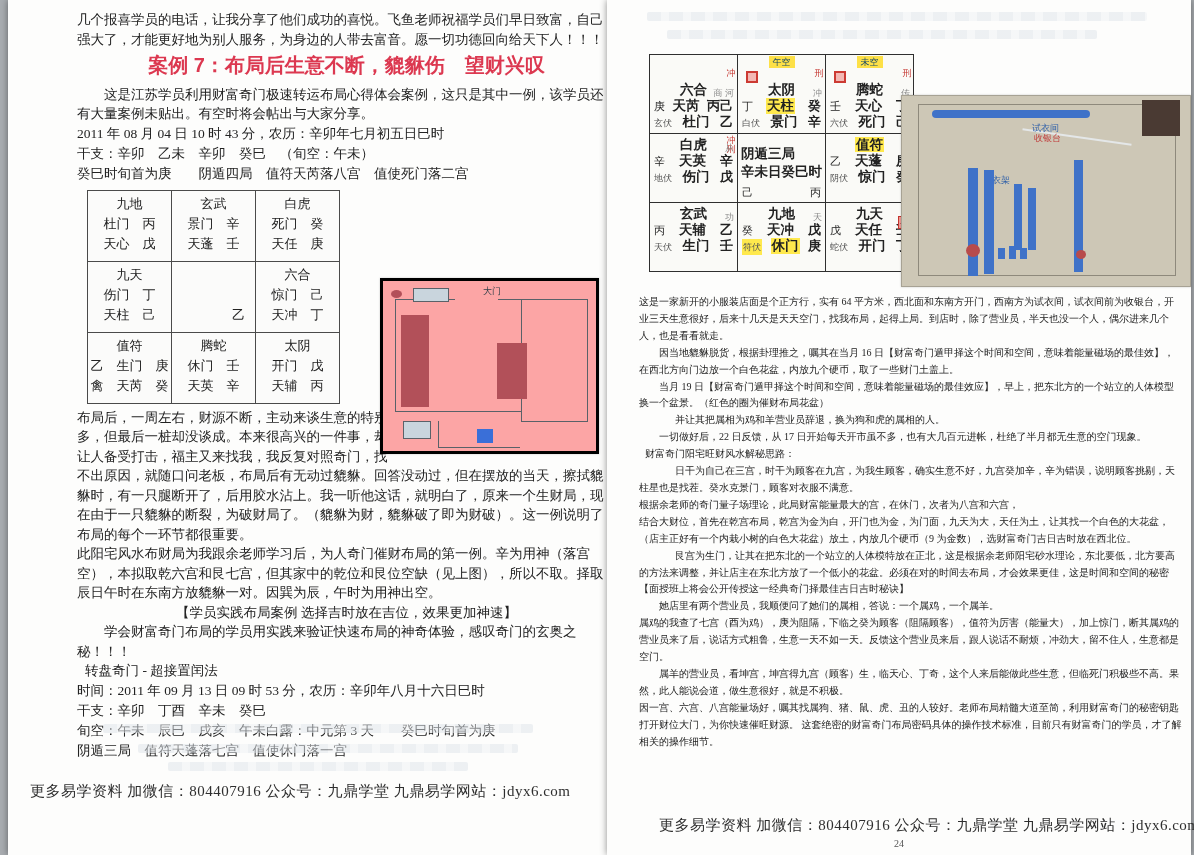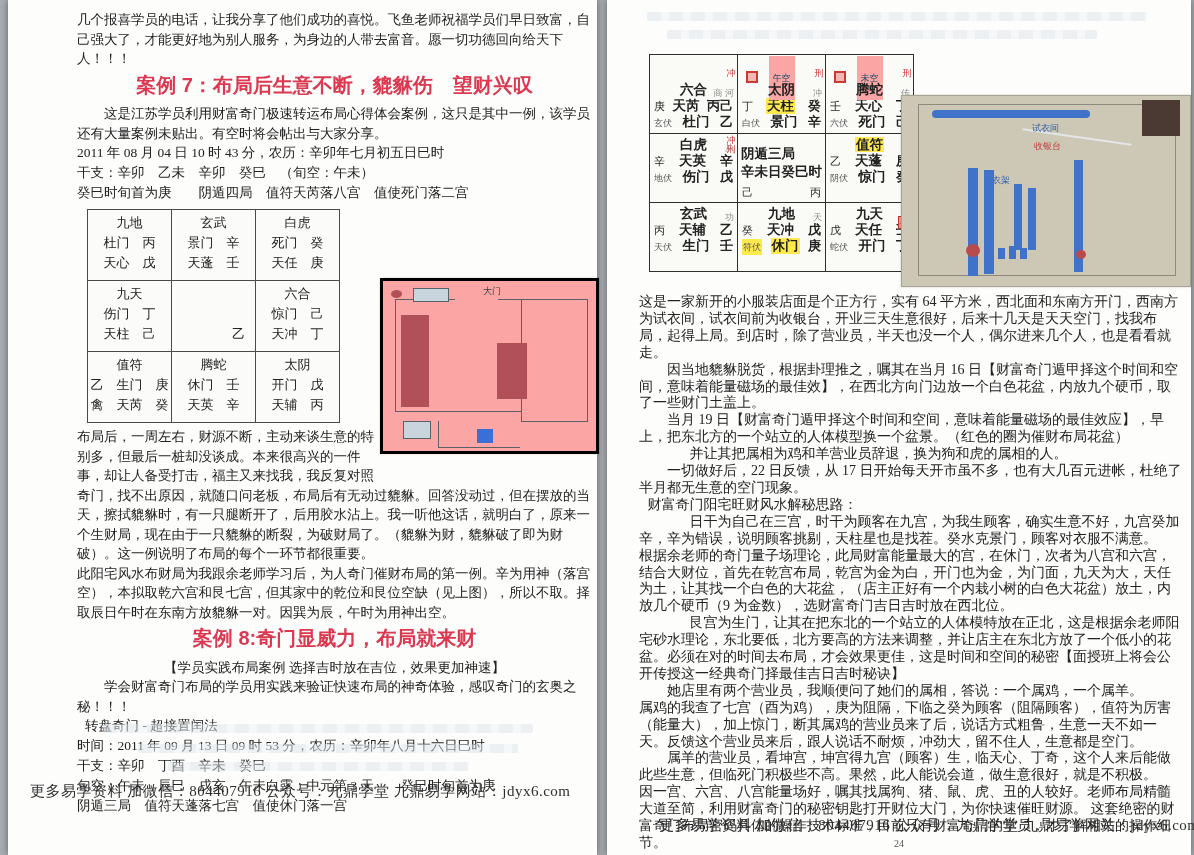--- a/index.html
+++ b/index.html
@@ -1,19 +1,19 @@
 <!DOCTYPE html>
 <html><head>
 <meta charset="utf-8">
 <style>
   html,body{margin:0;padding:0;}
   .canvas{position:relative;width:1194px;height:855px;background:#a9adb1;overflow:hidden;
           font-family:"Liberation Serif",serif;color:#222;}
   .page{position:absolute;top:0;height:855px;background:#fdfdfc;box-shadow:0 0 7px rgba(0,0,0,.45);}
-  .lp{left:8px;width:589px;}
+  .lp{left:8px;width:589px;padding-left:24px;}
   .rp{left:607px;width:584px;}
 
   
   .body-p{margin:0;}
   .i1{text-indent:.6em;} .i2{text-indent:2em;} .i4{text-indent:3.6em;}
   .center{text-align:center;}
   .case-title{font-family:"Liberation Sans",sans-serif;font-weight:bold;color:#dc3850;
               font-size:20px;text-align:center;margin:7px 0 9px;}
   .footer{position:absolute;font-size:15px;color:#2e2e2e;letter-spacing:.5px;white-space:nowrap;}
   .pnum{position:absolute;width:100%;text-align:center;font-size:10px;color:#555;}
@@ -40,21 +40,21 @@
   
   .rhdr{position:absolute;left:28px;top:22px;width:272px;text-align:center;
         font-family:"Liberation Sans",sans-serif;font-size:12px;line-height:15px;color:#2c2c2c;}
   .rhdr .o{color:#e2622b;} .rhdr .b{color:#2f7fd0;}
   .rchart{position:absolute;left:42px;top:54px;border-collapse:collapse;
           font-family:"Liberation Sans",sans-serif;background:#fafaf7;}
   .rchart td{border:1px solid #2f2f2f;width:81px;vertical-align:top;position:relative;padding:1px 3px;}
   .rchart tr:nth-child(1) td{height:76px;} .rchart tr:nth-child(2) td{height:66px;}
   .rchart tr:nth-child(3) td{height:66px;}
   .kong{position:absolute;top:1px;left:50%;transform:translateX(-50%);font-size:9px;
-        background:#fca5a5;color:#1c4b66;padding:16px 4px;line-height:12px;}
+        background:#fde047;color:#1c4b66;padding:0 4px;line-height:12px;}
   .corner{position:absolute;top:2px;right:1px;width:10px;font-size:9px;line-height:9px;
           color:#c4342e;word-break:break-all;text-align:center;}
   .t1 .corner{top:14px;}
   .marker{position:absolute;left:8px;top:16px;width:8px;height:8px;border:2px solid #cc3a33;background:#f3b8b4;}
   .horse{position:absolute;right:2px;top:13px;font-size:9px;line-height:11px;color:#7a1010;
          background:#ef9b95;border:1px solid #c4342e;padding:0 1px;}
   .godline{position:relative;text-align:center;font-weight:bold;font-size:13.5px;line-height:16px;margin-top:2px;}
   .t1 .godline{margin-top:26px;}
   .note{position:absolute;right:0;top:3px;font-size:9px;color:#8a8a8a;font-weight:normal;}
   .sline,.dline{display:flex;justify-content:space-between;align-items:baseline;padding:0 1px;line-height:16px;}
@@ -73,21 +73,21 @@
   .photo-r .darksq{position:absolute;right:10px;top:4px;width:38px;height:36px;background:#4a3a33;}
   .photo-r .hbar{position:absolute;left:30px;top:14px;width:158px;height:8px;border-radius:4px;background:#3f72c8;}
   .photo-r .vbar{position:absolute;background:#3f72c8;}
   .photo-r .pot{position:absolute;border-radius:50%;background:#b84b4b;}
   .photo-r .bsq{position:absolute;background:#3f72c8;}
   .photo-r .diag{position:absolute;left:120px;top:40px;width:110px;height:2px;background:#e4e7e8;transform:rotate(8deg);}
   .lbl-blue{position:absolute;font-size:9px;color:#2e5fa8;}
   .lbl-cash{position:absolute;font-size:9px;color:#c03a3a;}
 
   
-  .rp-body{position:absolute;left:32px;right:8px;top:294px;font-size:14px;line-height:16.9px;}
+  .rp-body{position:absolute;left:32px;right:8px;top:294px;font-size:10px;line-height:16.9px;}
 
   
   .ghost{position:absolute;height:9px;border-radius:2px;opacity:.5;
          background:repeating-linear-gradient(90deg,#dde3e9 0 14px,#eef1f4 14px 22px);}
 </style>
 </head>
 <body>
 
 <div class="canvas">
 
@@ -153,21 +153,20 @@
             <div class="ll">天辅　丙</div>
           </td>
         </tr>
       </tbody>
         </table>
 
       <div class="wrap-spacer"></div>
       <p class="body-p">布局后，一周左右，财源不断，主动来谈生意的特别多，但最后一桩却没谈成。本来很高兴的一件事，却让人备受打击，福主又来找我，我反复对照奇门，找不出原因，就随口问老板，布局后有无动过貔貅。回答没动过，但在摆放的当天，擦拭貔貅时，有一只腿断开了，后用胶水沾上。我一听他这话，就明白了，原来一个生财局，现在由于一只貔貅的断裂，为破财局了。（貔貅为财，貔貅破了即为财破）。这一例说明了布局的每个一环节都很重要。</p>
       <p class="body-p">此阳宅风水布财局为我跟余老师学习后，为人奇门催财布局的第一例。辛为用神（落宫空），本拟取乾六宫和艮七宫，但其家中的乾位和艮位空缺（见上图），所以不取。择取辰日午时在东南方放貔貅一对。因巽为辰，午时为用神出空。</p>
 
-      <h2 class="case-title">案例 8:奇门显威力，布局就来财</h2>
       <div class="center">【学员实践布局案例 选择吉时放在吉位，效果更加神速】</div>
       <div class="i2">学会财富奇门布局的学员用实践来验证快速布局的神奇体验，感叹奇门的玄奥之秘！！！</div>
       <div class="i1">转盘奇门 - 超接置闰法</div>
       <div class="meta">时间：2011 年 09 月 13 日 09 时 53 分，农历：辛卯年八月十六日巳时</div>
       <div class="meta">干支：辛卯　丁酉　辛未　癸巳</div>
       <div class="meta">旬空：午未　辰巳　戌亥　午未白露：中元第 3 天　　癸巳时旬首为庚</div>
       <div class="meta">阴遁三局　值符天蓬落七宫　值使休门落一宫</div>
     </div>
 
     <div class="photo-l">
@@ -333,21 +332,21 @@
       </tr>
     </tbody>
       </table>
 
     <div class="photo-r">
       <div class="inner"></div>
       <div class="darksq"></div>
       <div class="hbar"></div>
       <div class="diag"></div>
       <span class="lbl-blue" style="left:130px;top:26px;">试衣间</span>
-      <span class="lbl-cash" style="left:132px;top:44px;">收银台</span>
+      <span class="lbl-cash" style="left:132px;top:36px;">收银台</span>
       <span class="lbl-blue" style="left:90px;top:78px;">衣架</span>
       <div class="vbar" style="left:66px;top:72px;width:10px;height:108px;"></div>
       <div class="vbar" style="left:82px;top:74px;width:10px;height:104px;"></div>
       <div class="vbar" style="left:112px;top:88px;width:8px;height:66px;"></div>
       <div class="vbar" style="left:126px;top:92px;width:8px;height:62px;"></div>
       <div class="vbar" style="left:172px;top:64px;width:9px;height:112px;"></div>
       <div class="pot" style="left:64px;top:148px;width:14px;height:13px;"></div>
       <div class="pot" style="left:174px;top:154px;width:10px;height:9px;"></div>
       <div class="bsq" style="left:96px;top:152px;width:7px;height:11px;"></div>
       <div class="bsq" style="left:107px;top:150px;width:7px;height:13px;"></div>

